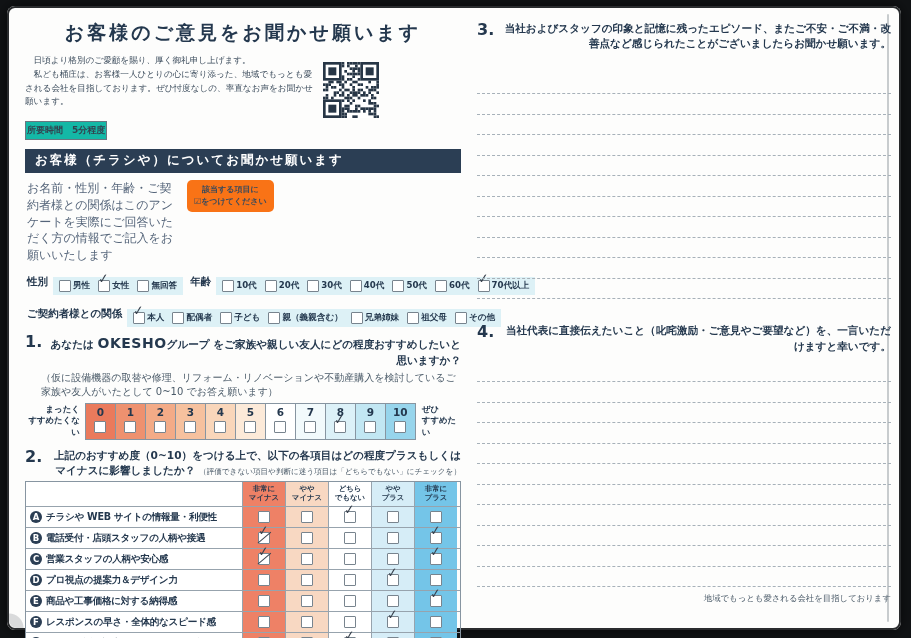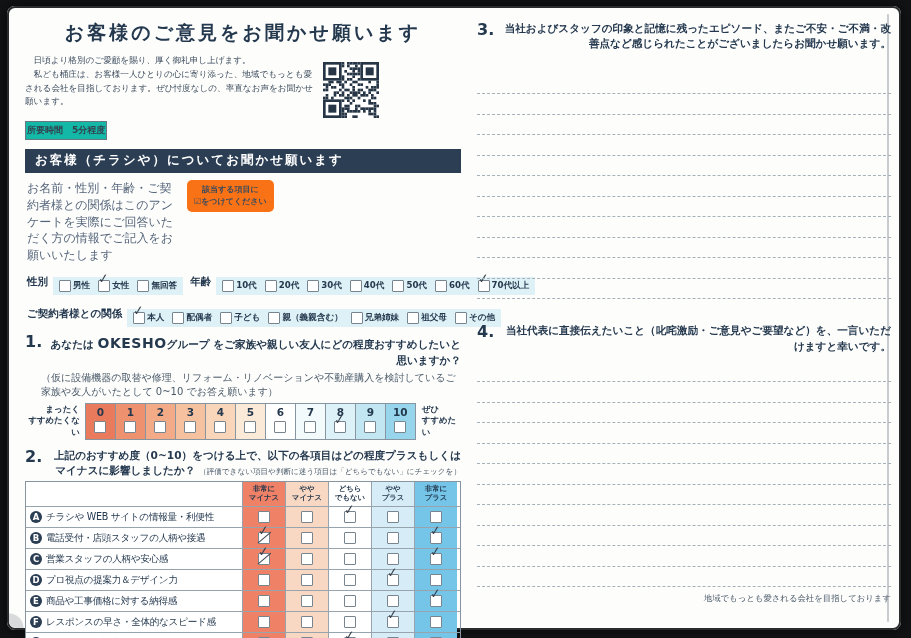--- a/index.html
+++ b/index.html
@@ -57,21 +57,21 @@
   .nps-cells{display:flex;}
   .nps-cell{width:29px;height:35px;border:1px solid #8795a1;margin-left:-1px;text-align:center;}
   .nps-cell .num{font-size:10.5px;font-weight:bold;margin-top:2px;}
   .nps-cell .cb{margin-top:1px;}
 
   .t{border:1.4px solid #8795a1;margin:3px 0 4px 0;}
   .t-row{display:flex;border-top:1px solid #97a3ad;}
   .t-row:first-child{border-top:none;}
   .t-label{width:212px;display:flex;align-items:center;gap:4px;padding-left:4px;background:#fff;}
   .t-badge{width:12px;height:12px;border-radius:50%;background:#2b3e54;color:#fff;font-size:8.5px;font-weight:bold;display:flex;align-items:center;justify-content:center;flex:0 0 auto;}
-  .t-name{font-size:9.6px;font-weight:normal;letter-spacing:-.3px;white-space:nowrap;}
+  .t-name{font-size:9.6px;font-weight:bold;letter-spacing:-.3px;white-space:nowrap;}
   .t-cell{width:42px;display:flex;align-items:center;justify-content:center;border-left:1px solid #97a3ad;}
   .t-hcell{font-size:7.4px;font-weight:bold;text-align:center;line-height:1.2;white-space:pre-line;padding:3px 0;}
   .t-body-row{height:20px;}
   .lines .line{border-bottom:1.6px dashed #a7b1b9;}
   .col-right .lines .line{height:19.5px;}
 
   .q3-head,.q4-head{display:flex;}
   .closing{font-size:8.4px;color:#4a5a68;text-align:right;margin-top:6px;}
 </style>
 </head>

